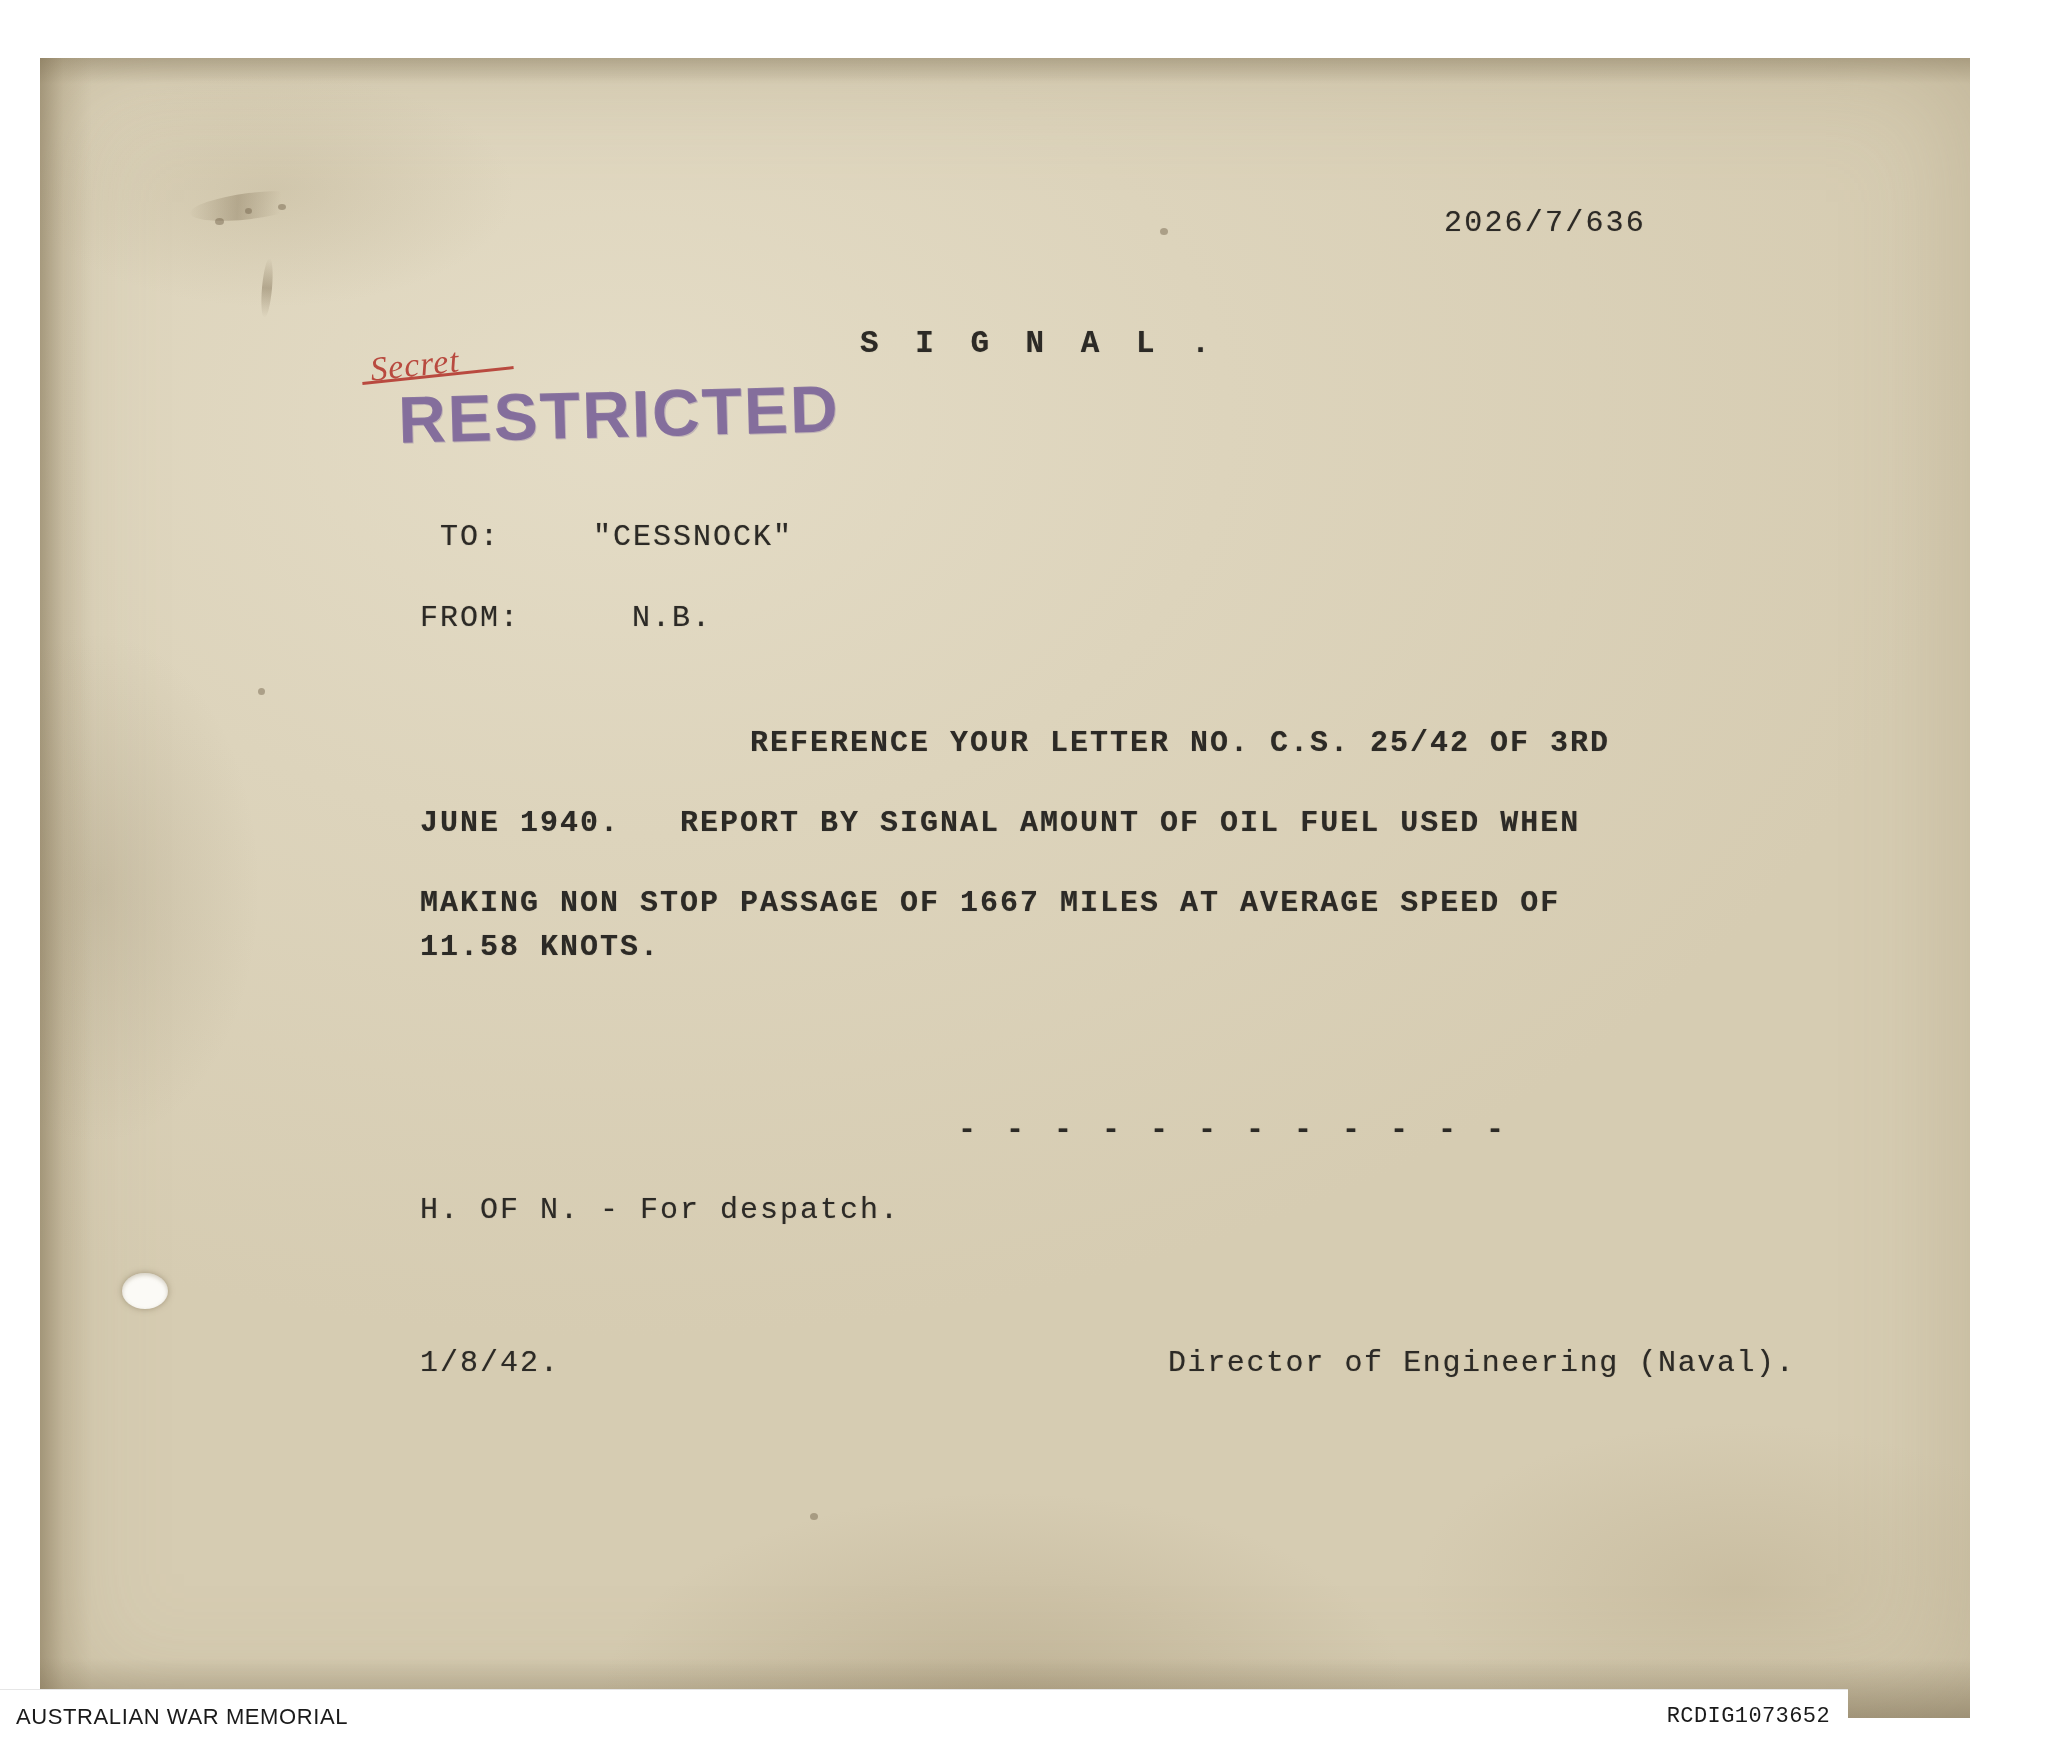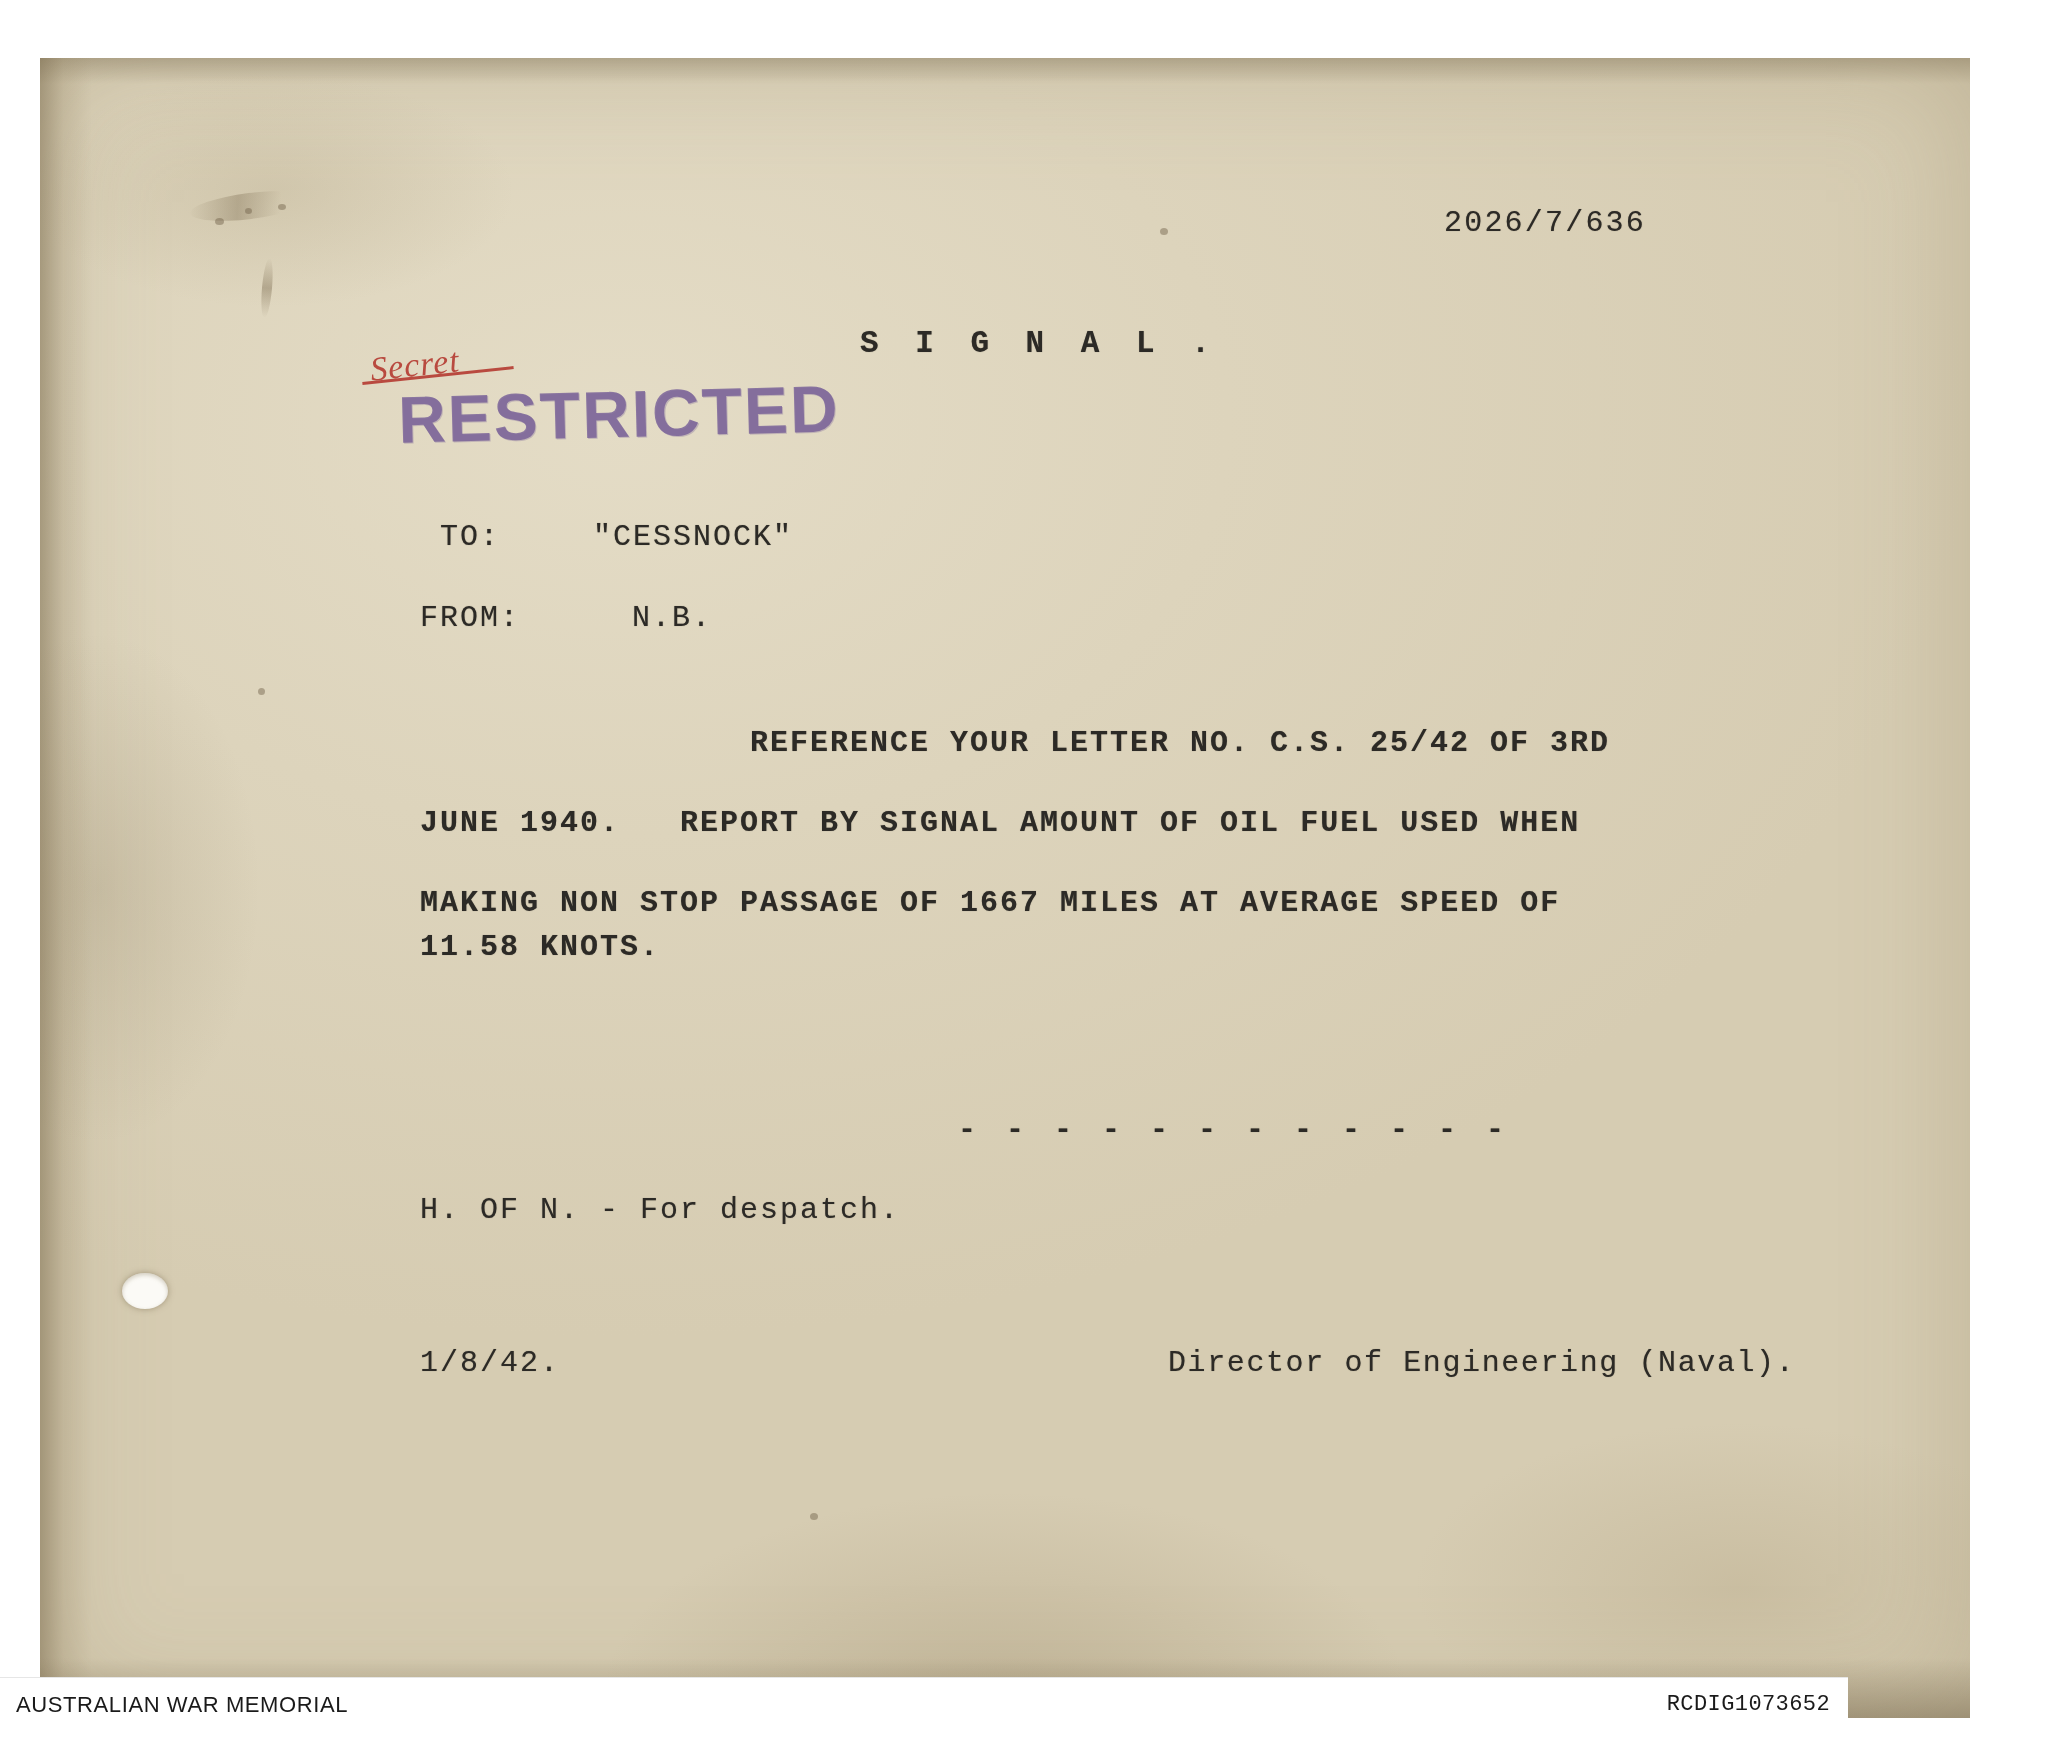--- a/index.html
+++ b/index.html
@@ -192,21 +192,21 @@
     width: 152px;
     height: 3px;
     background: rgba(178,48,40,0.85);
     transform: rotate(-6deg);
   }
 
   
   #caption-bar {
     position: absolute;
     left: 0;
-    bottom: 12px;
+    bottom: 0;
     width: 1848px;
     height: 50px;
     background: #ffffff;
     border-top: 1px solid #e6e6e6;
   }
   #institution-name {
     position: absolute;
     left: 16px;
     top: 14px;
     font-size: 22px;

